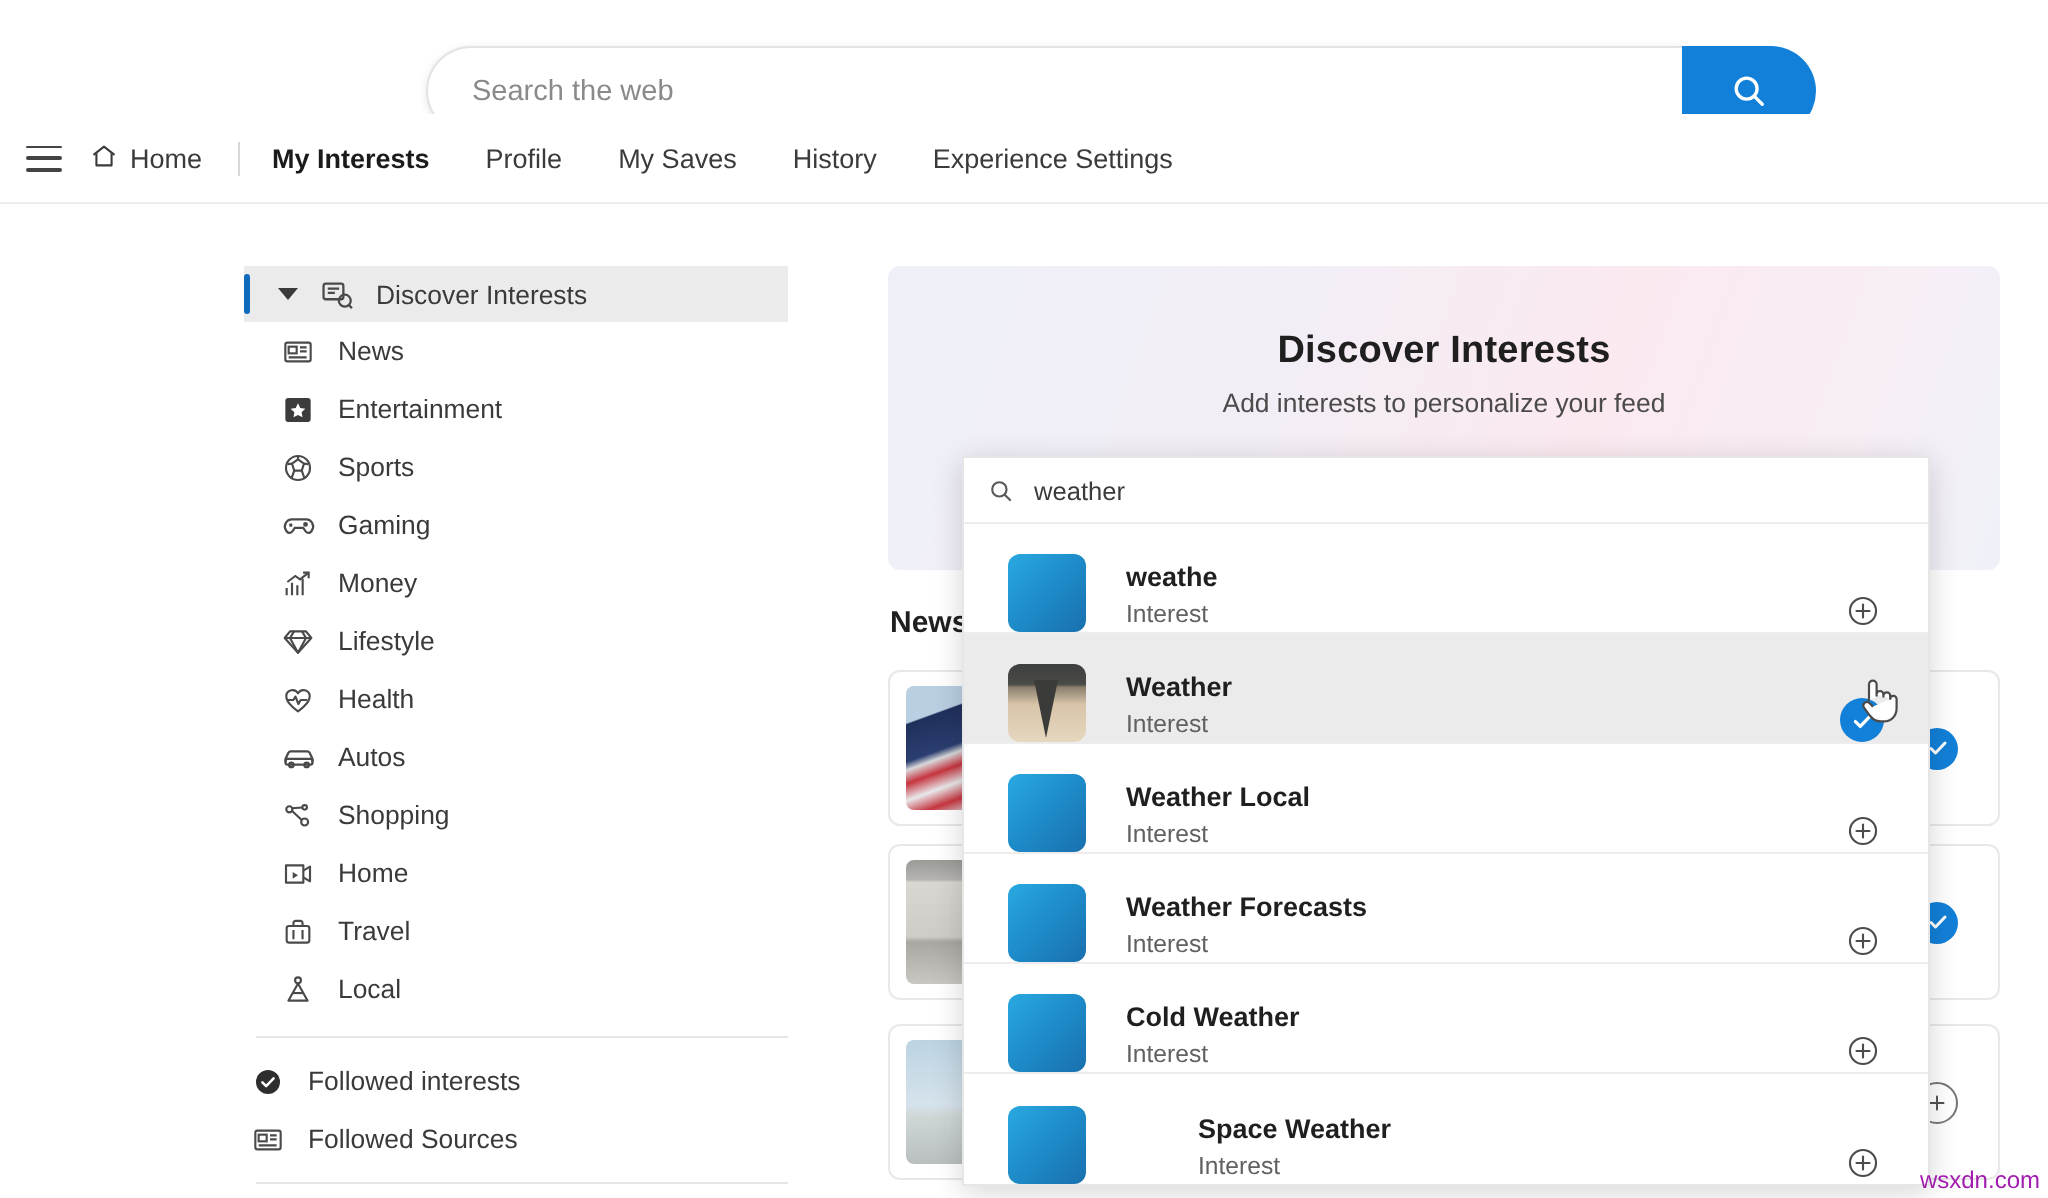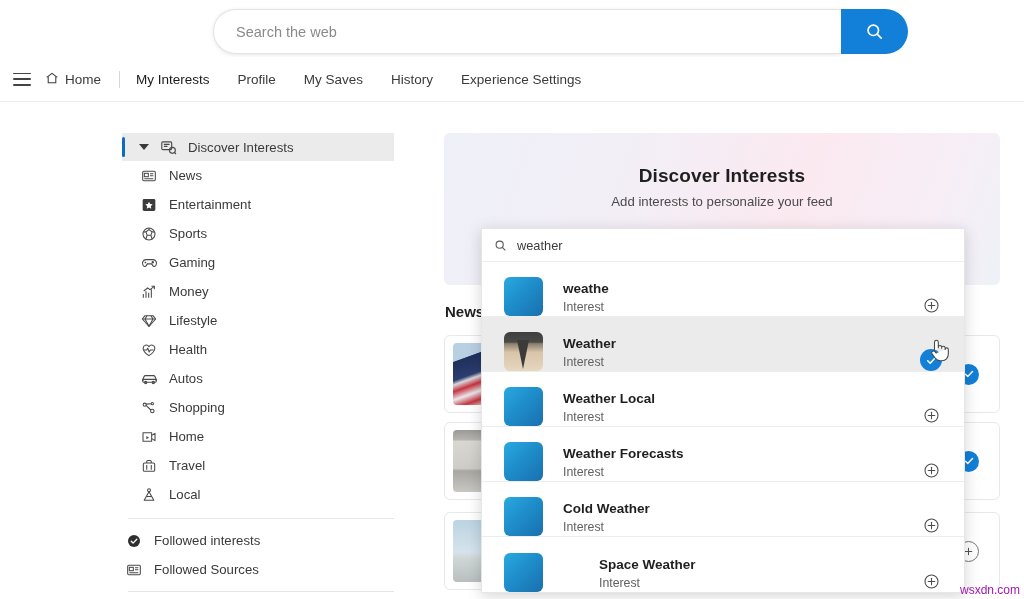--- a/index.html
+++ b/index.html
@@ -7,21 +7,21 @@
     width: 1024px; height: 599px;
     overflow: hidden;
     background: #ffffff;
     font-family: "Liberation Sans", sans-serif;
     color: #262626;
   }
   body { position: relative; }
 
   
   .topbar {
-    position: absolute; left: 0; top: 4px; width: 824px; height: 57px;
+    position: absolute; left: 0; top: 18px; width: 824px; height: 57px;
     background: #ffffff;
   }
   .searchwrap {
     position: absolute; left: 213px; top: 5px;
     width: 695px; height: 45px;
     display: flex; align-items: stretch;
   }
   .searchfield {
     flex: 1;
     border: 1px solid #e3e3e3;
@@ -61,21 +61,21 @@
     cursor: pointer;
   }
   .hamburger span { display: block; height: 1.6px; background: #444; border-radius: 1px; }
   .navitem {
     font-size: 13.5px; color: #3b3b3b;
     padding: 0 0; margin-right: 28px;
     cursor: pointer; white-space: nowrap;
     display: flex; align-items: center; gap: 6px;
   }
   .navitem.home { margin-right: 0; }
-  .navitem.active { font-weight: normal; color: #1b1b1b; }
+  .navitem.active { font-weight: bold; color: #1b1b1b; }
   .navsep {
     width: 1px; height: 17px; background: #d8d8d8;
     margin: 0 16px 0 18px;
   }
 
   
   .sidebar {
     position: absolute; left: 122px; top: 133px;
     width: 272px;
   }

